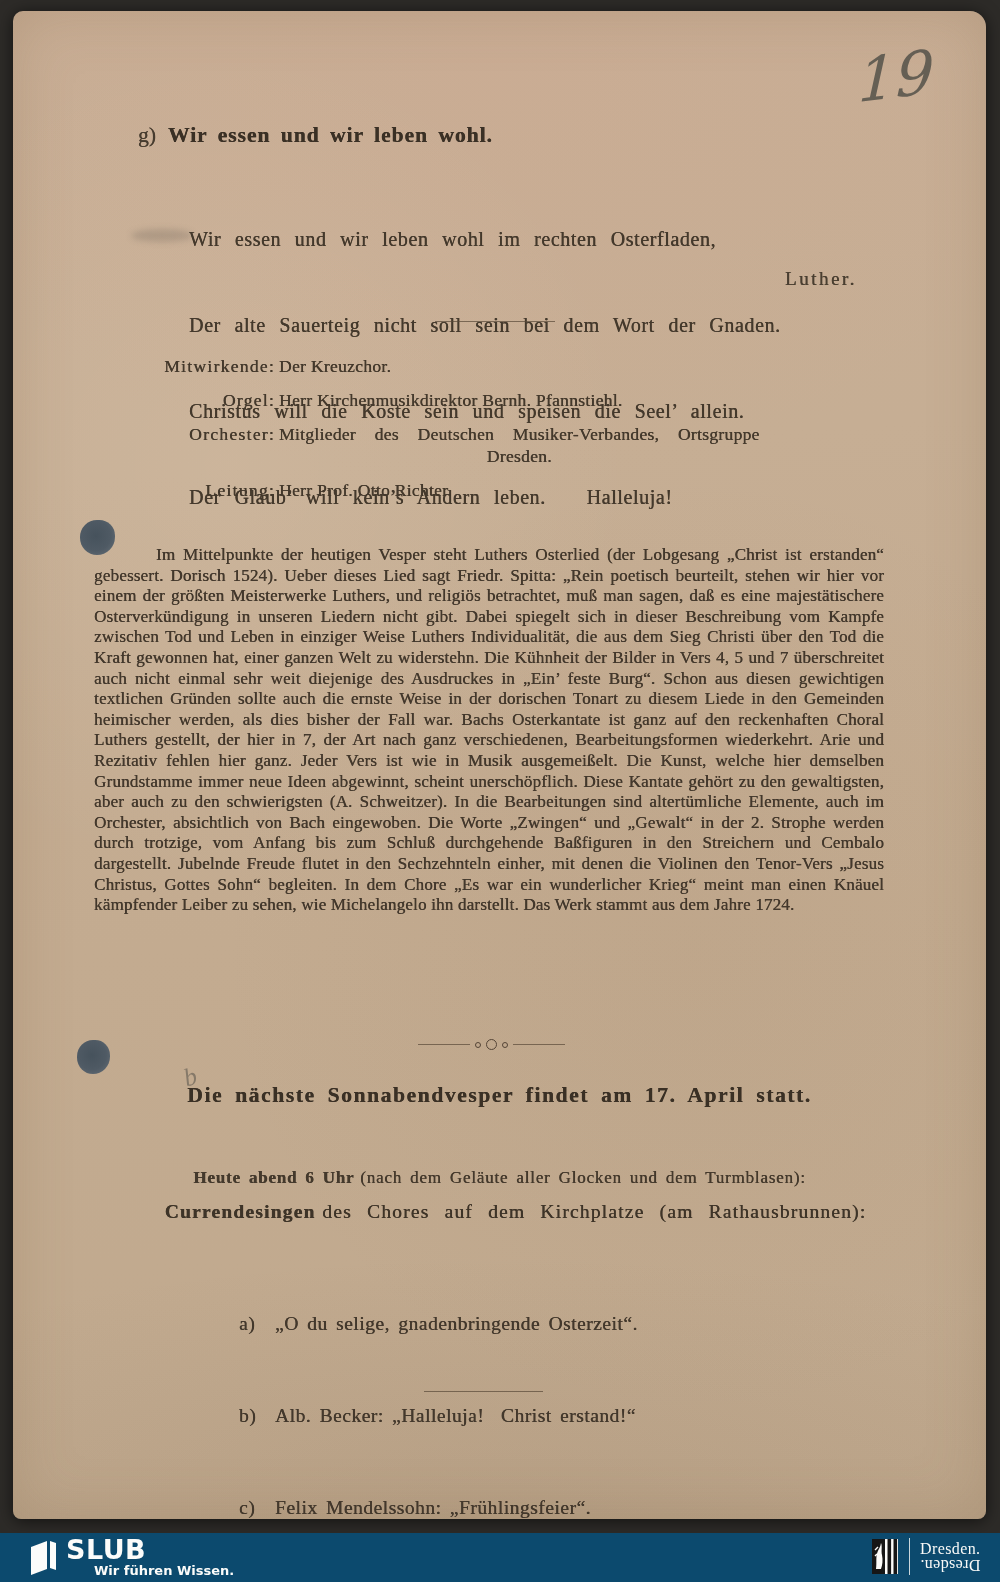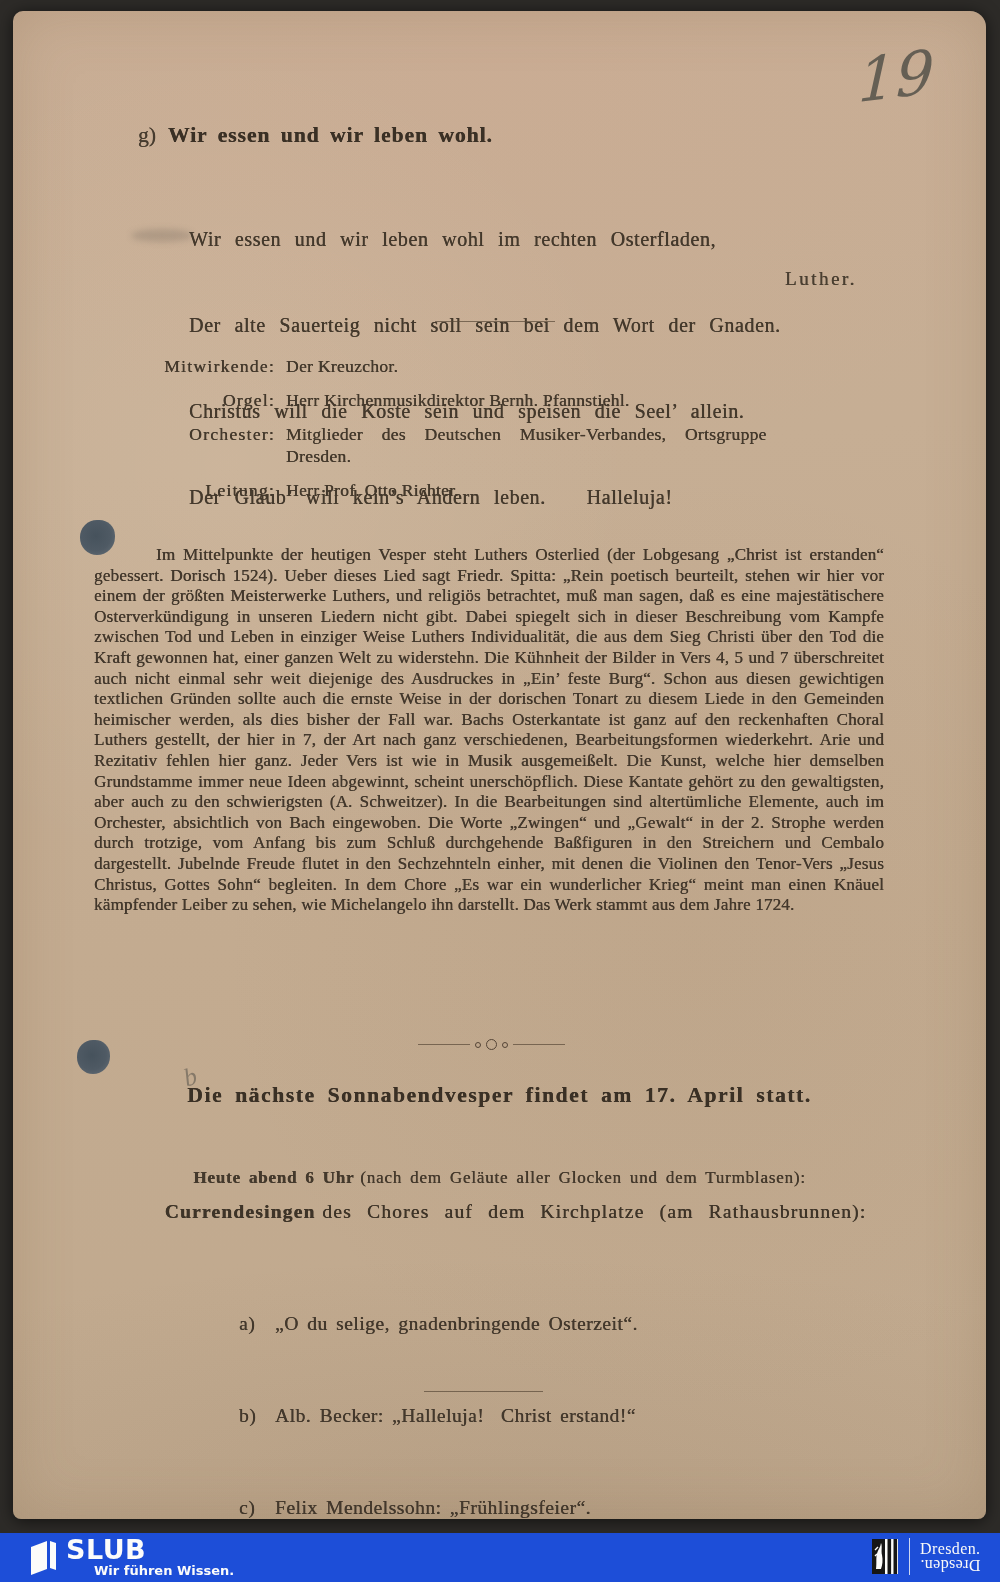--- a/index.html
+++ b/index.html
@@ -29,21 +29,21 @@
          word-spacing:8px;white-space:pre;color:#44392c;}
   .attribution{left:772px;top:257px;font-size:19px;letter-spacing:2.5px;color:#4a3f31;}
 
   .divider{height:1px;background:rgba(88,72,56,0.7);}
   .div1{left:422px;top:310px;width:120px;}
   .div2{left:411px;top:1380px;width:119px;}
 
   .performers{left:104px;top:344px;width:776px;font-size:17.5px;color:#44392c;}
   .perf-row{display:flex;line-height:22px;margin-bottom:12px;}
   .perf-label{width:158px;flex:none;text-align:right;letter-spacing:1.3px;}
-  .perf-value{margin-left:11px;letter-spacing:0.3px;}
+  .perf-value{margin-left:4px;letter-spacing:0.3px;text-align:center;}
   .perf-value.justified{white-space:pre-line;word-spacing:14px;}
 
   .blot{border-radius:50% 46% 53% 50%;filter:blur(0.4px);
         background:radial-gradient(circle at 45% 45%, #46525c 0%, #4f5a64 55%, #5a646d 74%, rgba(90,100,110,0) 78%);}
   .blot1{left:67px;top:509px;width:35px;height:35px;}
   .blot2{left:64px;top:1029px;width:33px;height:34px;}
   .smudge{left:118px;top:218px;width:62px;height:13px;background:rgba(70,65,60,0.20);
           filter:blur(3px);border-radius:50%;}
 
   .essay{left:81px;top:534px;width:790px;font-size:17px;line-height:20.6px;
@@ -63,21 +63,21 @@
   .currende{left:0;top:1190px;width:100%;text-align:center;font-size:19.5px;letter-spacing:1.2px;
             word-spacing:9px;color:#3e3428;margin-left:16px;}
   .currende .lead{font-weight:700;}
   .currende .rest{margin-left:0.35em;}
 
   .program{left:226px;top:1237px;font-size:19.5px;line-height:30.6px;letter-spacing:0.5px;
            word-spacing:3px;color:#43382c;white-space:pre;}
   .prog-item{display:flex;}
   .prog-marker{width:36px;flex:none;}
 
-  .footer{position:absolute;left:0;top:1533px;width:1000px;height:49px;background:#1d4ed8;
+  .footer{position:absolute;left:0;top:1533px;width:1000px;height:49px;background:#0c4a6e;
           font-family:"DejaVu Sans","Liberation Sans",sans-serif;}
   .slub-group{position:absolute;left:30px;top:3px;display:flex;align-items:flex-start;}
   .slub-icon{margin-top:3px;}
   .slub-text{margin-left:9px;display:flex;flex-direction:column;}
   .slub-name{font-size:27px;font-weight:700;color:#fcfcfa;line-height:27px;letter-spacing:0.5px;}
   .slub-tag{font-size:13px;font-weight:700;color:#fcfcfa;line-height:15px;margin-left:28px;}
   .dresden-group{position:absolute;left:872px;top:5px;display:flex;align-items:center;gap:10px;}
   .dd-vline{width:1px;height:37px;background:rgba(250,250,248,0.8);}
   .dd-names{display:flex;flex-direction:column;line-height:15.5px;}
   .dd-name{font-family:"Liberation Serif","DejaVu Serif",serif;font-size:16px;color:#fafaf8;letter-spacing:0.4px;}

